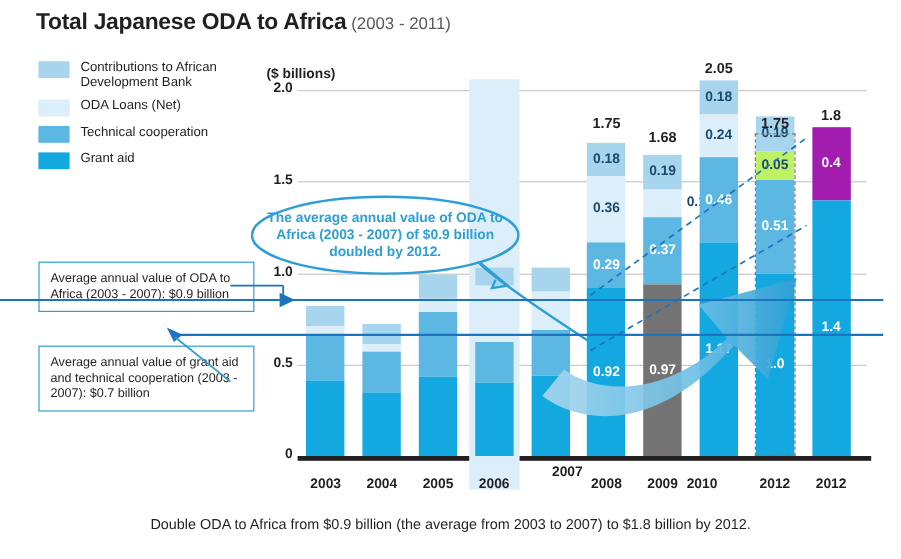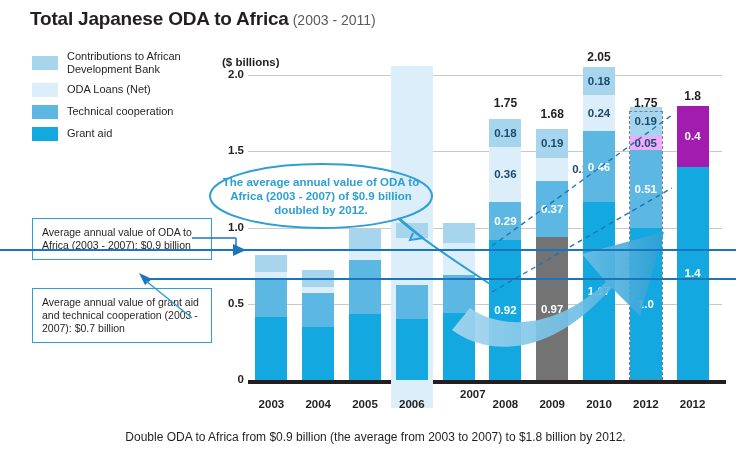--- a/index.html
+++ b/index.html
@@ -13,21 +13,21 @@
   }
   #root{position:absolute;inset:0;}
 
   
   .title-wrap{position:absolute;left:30px;top:8px;white-space:nowrap;}
   .title-main{font-size:19px;font-weight:bold;color:#231f20;letter-spacing:-.2px;}
   .title-sub{font-size:14px;color:#5a5a5a;font-weight:normal;margin-left:4px;}
 
   
   .legend{position:absolute;left:32px;top:50px;width:190px;}
-  .legend-row{display:flex;align-items:center;margin-bottom:7px;}
+  .legend-row{display:flex;align-items:flex-start;margin-bottom:7px;}
   .swatch{width:26px;height:14px;flex:0 0 26px;margin-right:9px;margin-top:1px;}
   .legend-label{font-size:11px;color:#231f20;line-height:12.5px;}
 
   
   .unit{position:absolute;left:222px;top:56px;font-size:11.5px;font-weight:bold;color:#231f20;}
 
   
   .plot{position:absolute;left:222px;top:72px;width:500px;height:310px;}
   .gridline{position:absolute;left:26px;right:0;height:1px;background:#c9c9c9;}
   .ytick{position:absolute;left:0;width:22px;text-align:right;font-size:11.5px;font-weight:bold;color:#231f20;transform:translateY(-7px);}
@@ -193,26 +193,26 @@
           <span style="color: rgb(26, 75, 110);">0.24</span>
         </div>
         <div class="seg" style="height: 70.15px; background: rgb(92, 184, 227);">
           <span style="color: rgb(255, 255, 255);">0.46</span>
         </div>
         <div class="seg" style="height: 178.425px; background: rgb(20, 168, 224);">
           <span style="color: rgb(255, 255, 255);">1.17</span>
         </div>
         <div class="bar-total" style="bottom: 315.625px;">2.05</div>
       </div>
-      <div class="xlabel" style="left: 350px; top: 326px;">2010</div>
+      <div class="xlabel" style="left: 336px; top: 326px;">2010</div>
       <div class="bar dashed" style="left: 407.8px; bottom: 2px; width: 32px;">
         <div class="seg" style="height: 28.975px; background: rgb(168, 213, 238);">
           <span style="color: rgb(26, 75, 110);">0.19</span>
         </div>
-        <div class="seg" style="height: 14px; background: #f0abfc;">
+        <div class="seg" style="height: 24px; background: #bef264;">
           <span style="color: rgb(26, 75, 110);">0.05</span>
         </div>
         <div class="seg" style="height: 77.775px; background: rgb(92, 184, 227);">
           <span style="color: rgb(255, 255, 255);">0.51</span>
         </div>
         <div class="seg" style="height: 152.5px; background: rgb(20, 168, 224);">
           <span style="color: rgb(255, 255, 255);">1.0</span>
         </div>
         <div class="bar-total" style="bottom: 269.875px;">1.75</div>
         <div class="dash-box" style="height: 266.875px;"></div>

